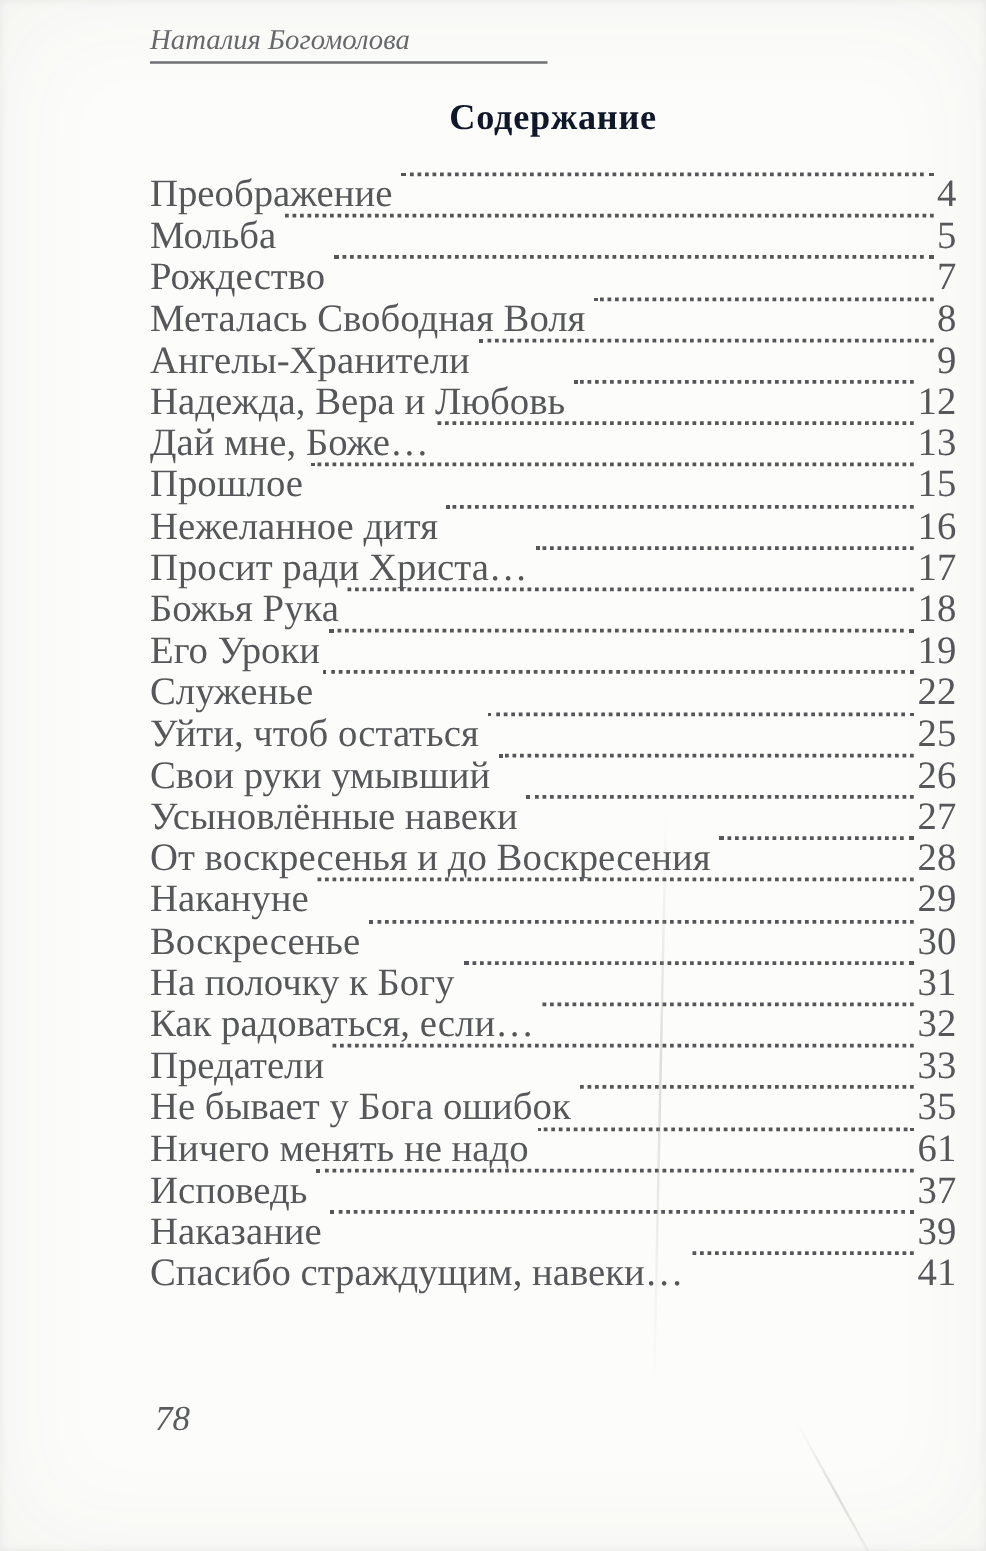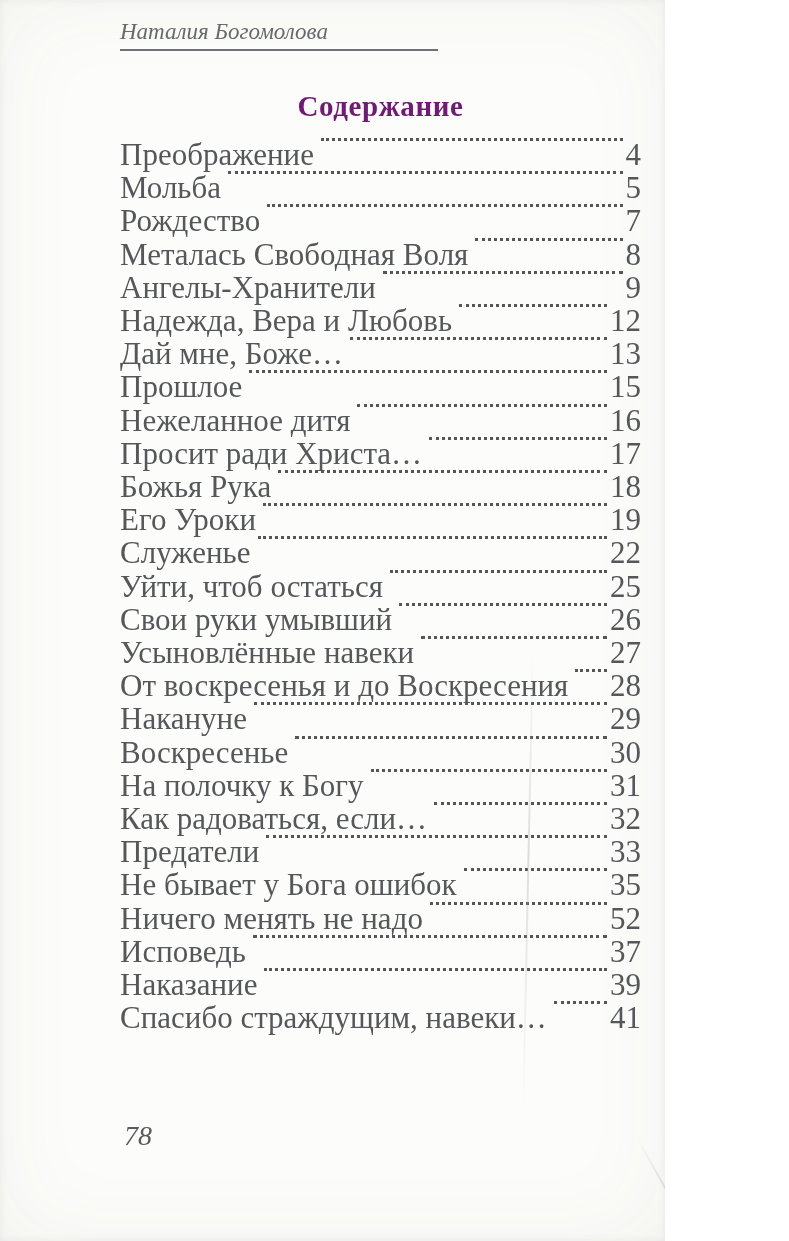--- a/index.html
+++ b/index.html
@@ -1,19 +1,19 @@
 <!DOCTYPE html>
 <html lang="ru"><head>
 <meta charset="utf-8">
 <style>
   html, body { margin: 0; padding: 0; background: #ffffff; }
 
   .page {
     position: relative;
-    width: 665px;
+    width: 789px;
     height: 1241px;
     background: #fcfcfa;
     overflow: hidden;
     font-family: "Liberation Serif", "DejaVu Serif", serif;
     color: #56575b;
     box-shadow: inset 0 0 8px rgba(70,70,60,0.08),
                 inset 0 0 90px rgba(80,75,60,0.05);
   }
 
   
@@ -28,27 +28,27 @@
     color: #68696d;
     padding-bottom: 3px;
     border-bottom: 2px solid #707175;
   }
 
   
   .page-title {
     position: absolute;
     left: 120px;
     right: 24px;
-    top: 90px;
+    top: 78px;
     margin: 0;
     text-align: center;
     font-size: 29px;
     font-weight: bold;
     letter-spacing: 0.6px;
-    color: #701a75;
+    color: #0f172a;
   }
 
   
   .toc {
     position: absolute;
     left: 120px;
     right: 24px;
     top: 138px;
   }
   .toc-row {
@@ -250,21 +250,21 @@
 
   <div class="toc-row">
     <span class="toc-title">Не бывает у Бога ошибок</span>
     <span class="toc-dots"></span>
     <span class="toc-page">35</span>
   </div>
 
   <div class="toc-row">
     <span class="toc-title">Ничего менять не надо</span>
     <span class="toc-dots"></span>
-    <span class="toc-page">52</span>
+    <span class="toc-page">61</span>
   </div>
 
   <div class="toc-row">
     <span class="toc-title">Исповедь</span>
     <span class="toc-dots"></span>
     <span class="toc-page">37</span>
   </div>
 
   <div class="toc-row">
     <span class="toc-title">Наказание</span>

